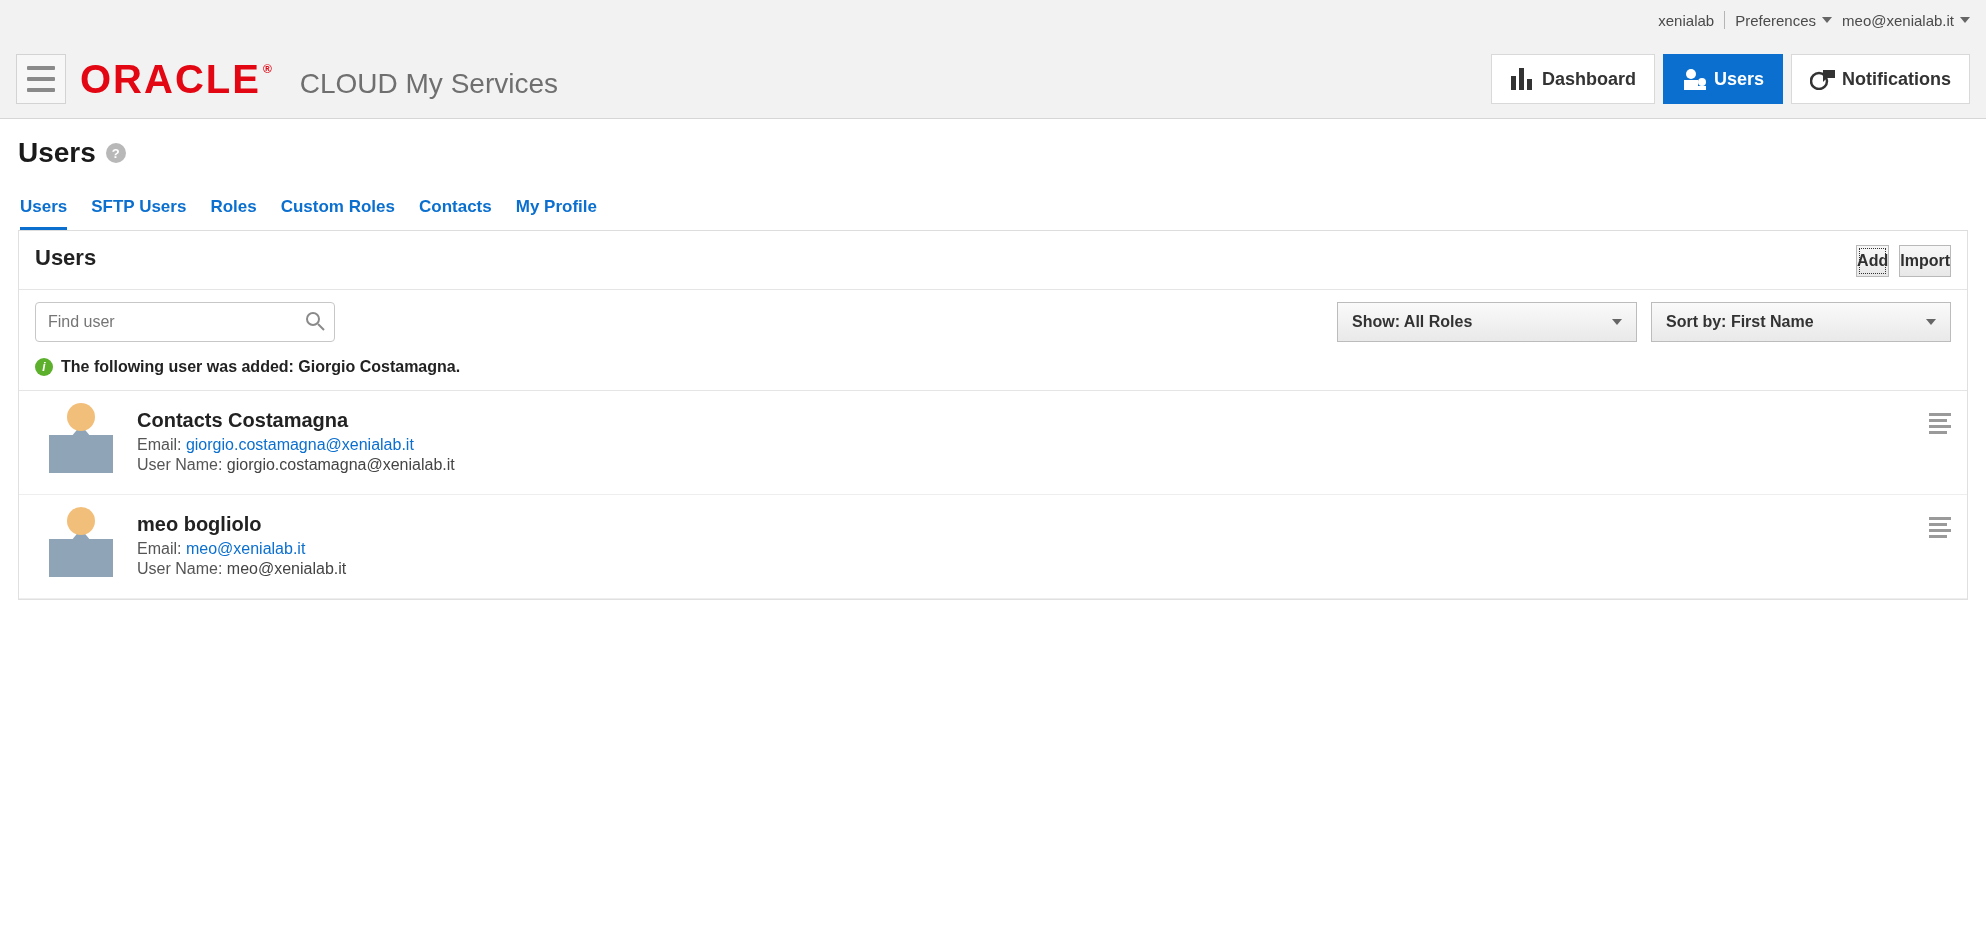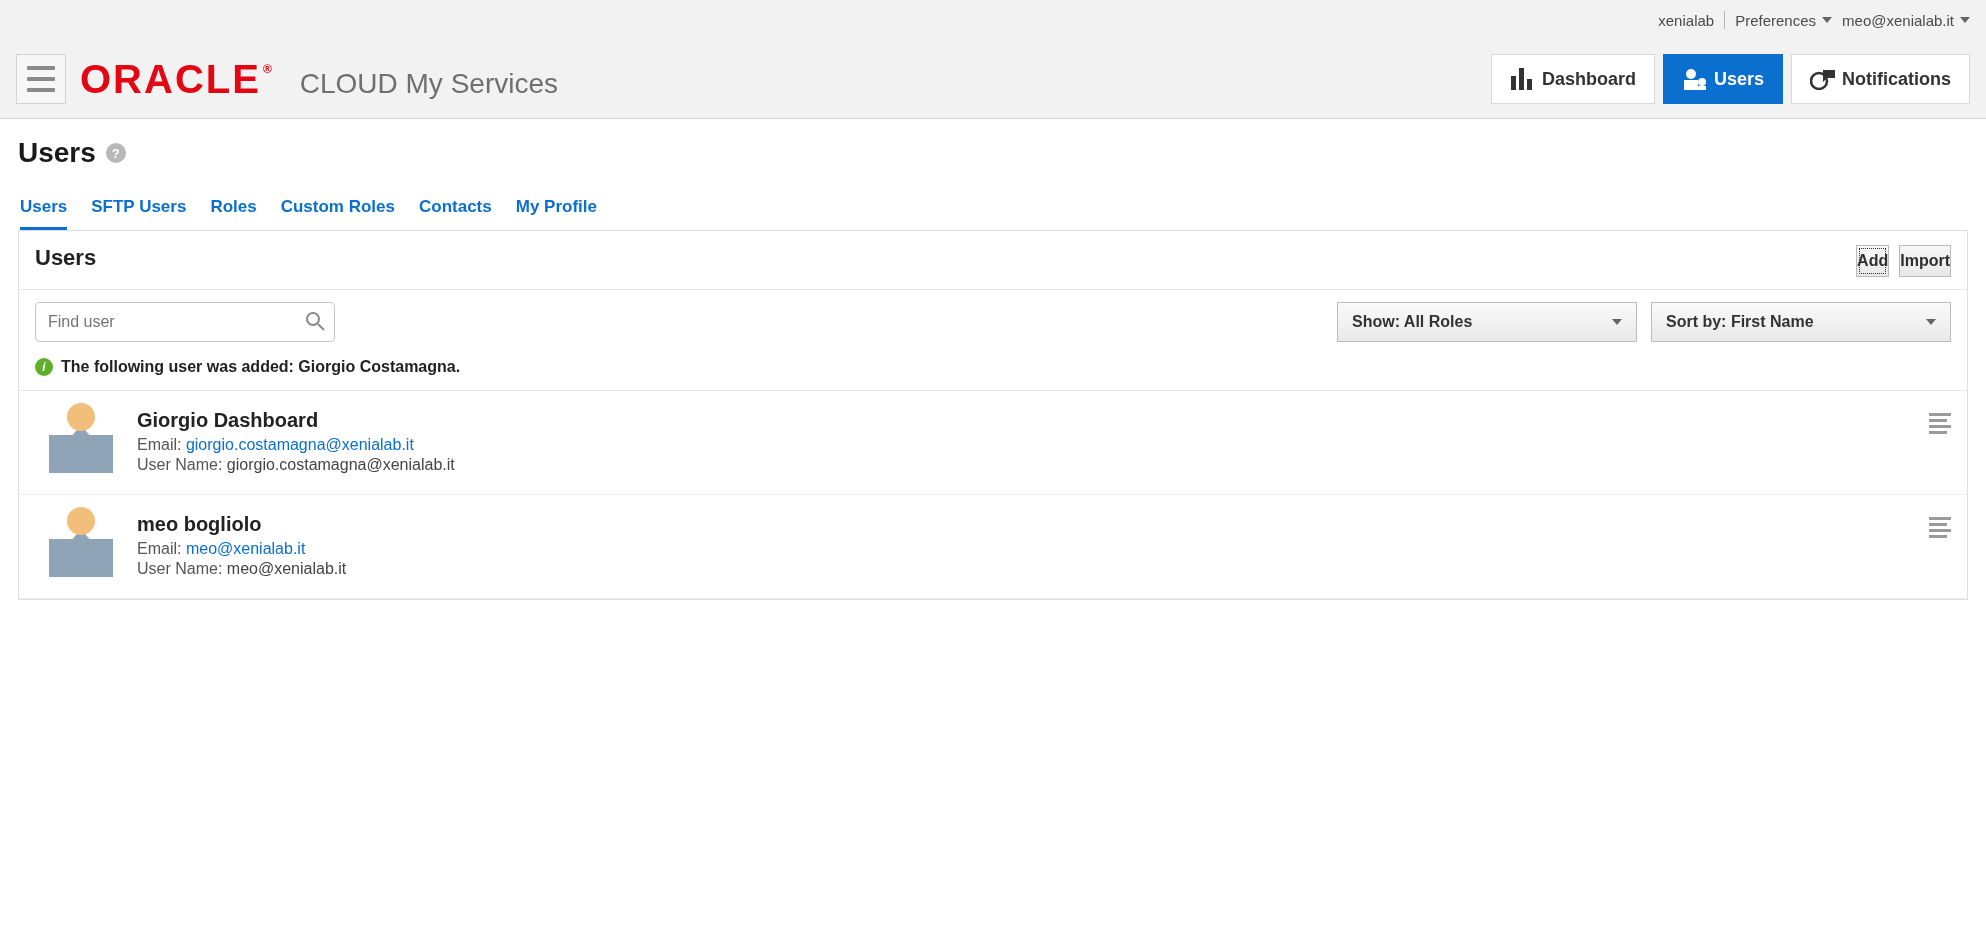--- a/index.html
+++ b/index.html
@@ -282,21 +282,21 @@
       <span>The following user was added: Giorgio Costamagna.</span>
     </div>
 
     <div class="user-row">
       <div class="user-left">
         <div class="avatar">
           <div class="body"></div>
             <div class="head"></div>
         </div>
         <div class="user-info">
-          <div class="name">Giorgio Dashboard</div>
+          <div class="name">Contacts Costamagna</div>
           <div class="line">
             <span class="label">Email:</span>
             <a href="#">giorgio.costamagna@xenialab.it</a>
           </div>
           <div class="line">
             <span class="label">User Name:</span>
             <span>giorgio.costamagna@xenialab.it</span>
           </div>
         </div>
       </div>

